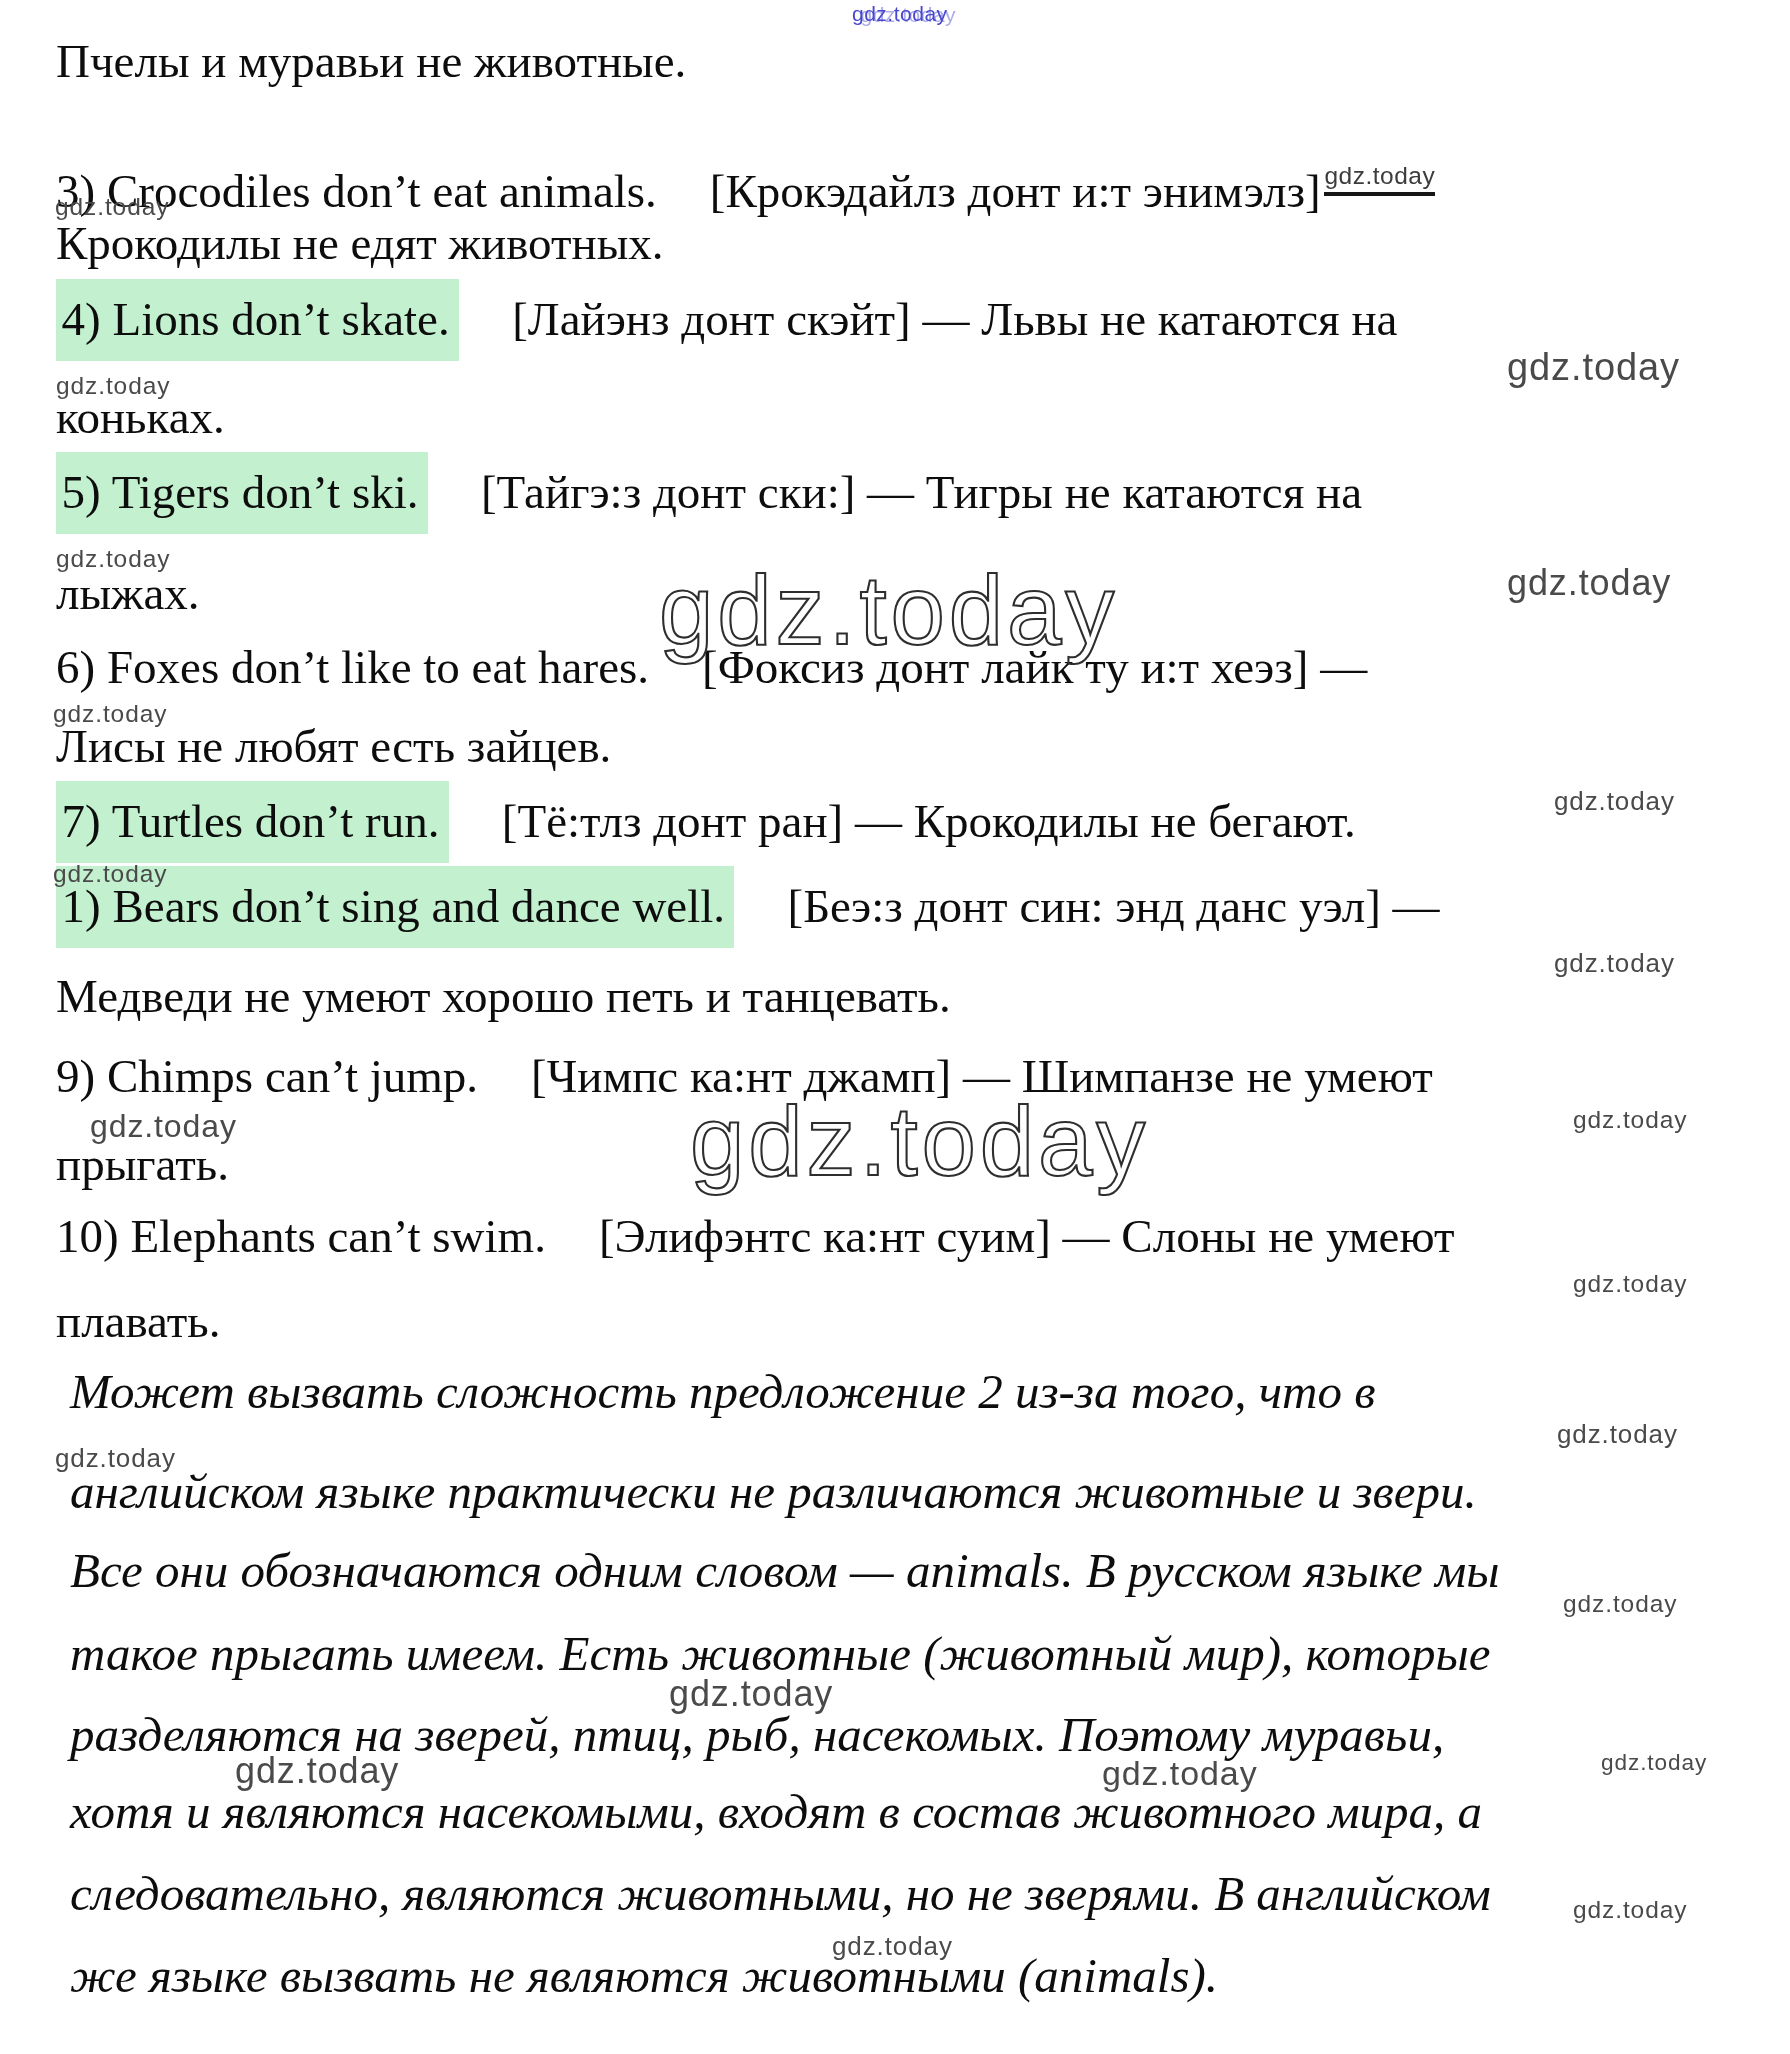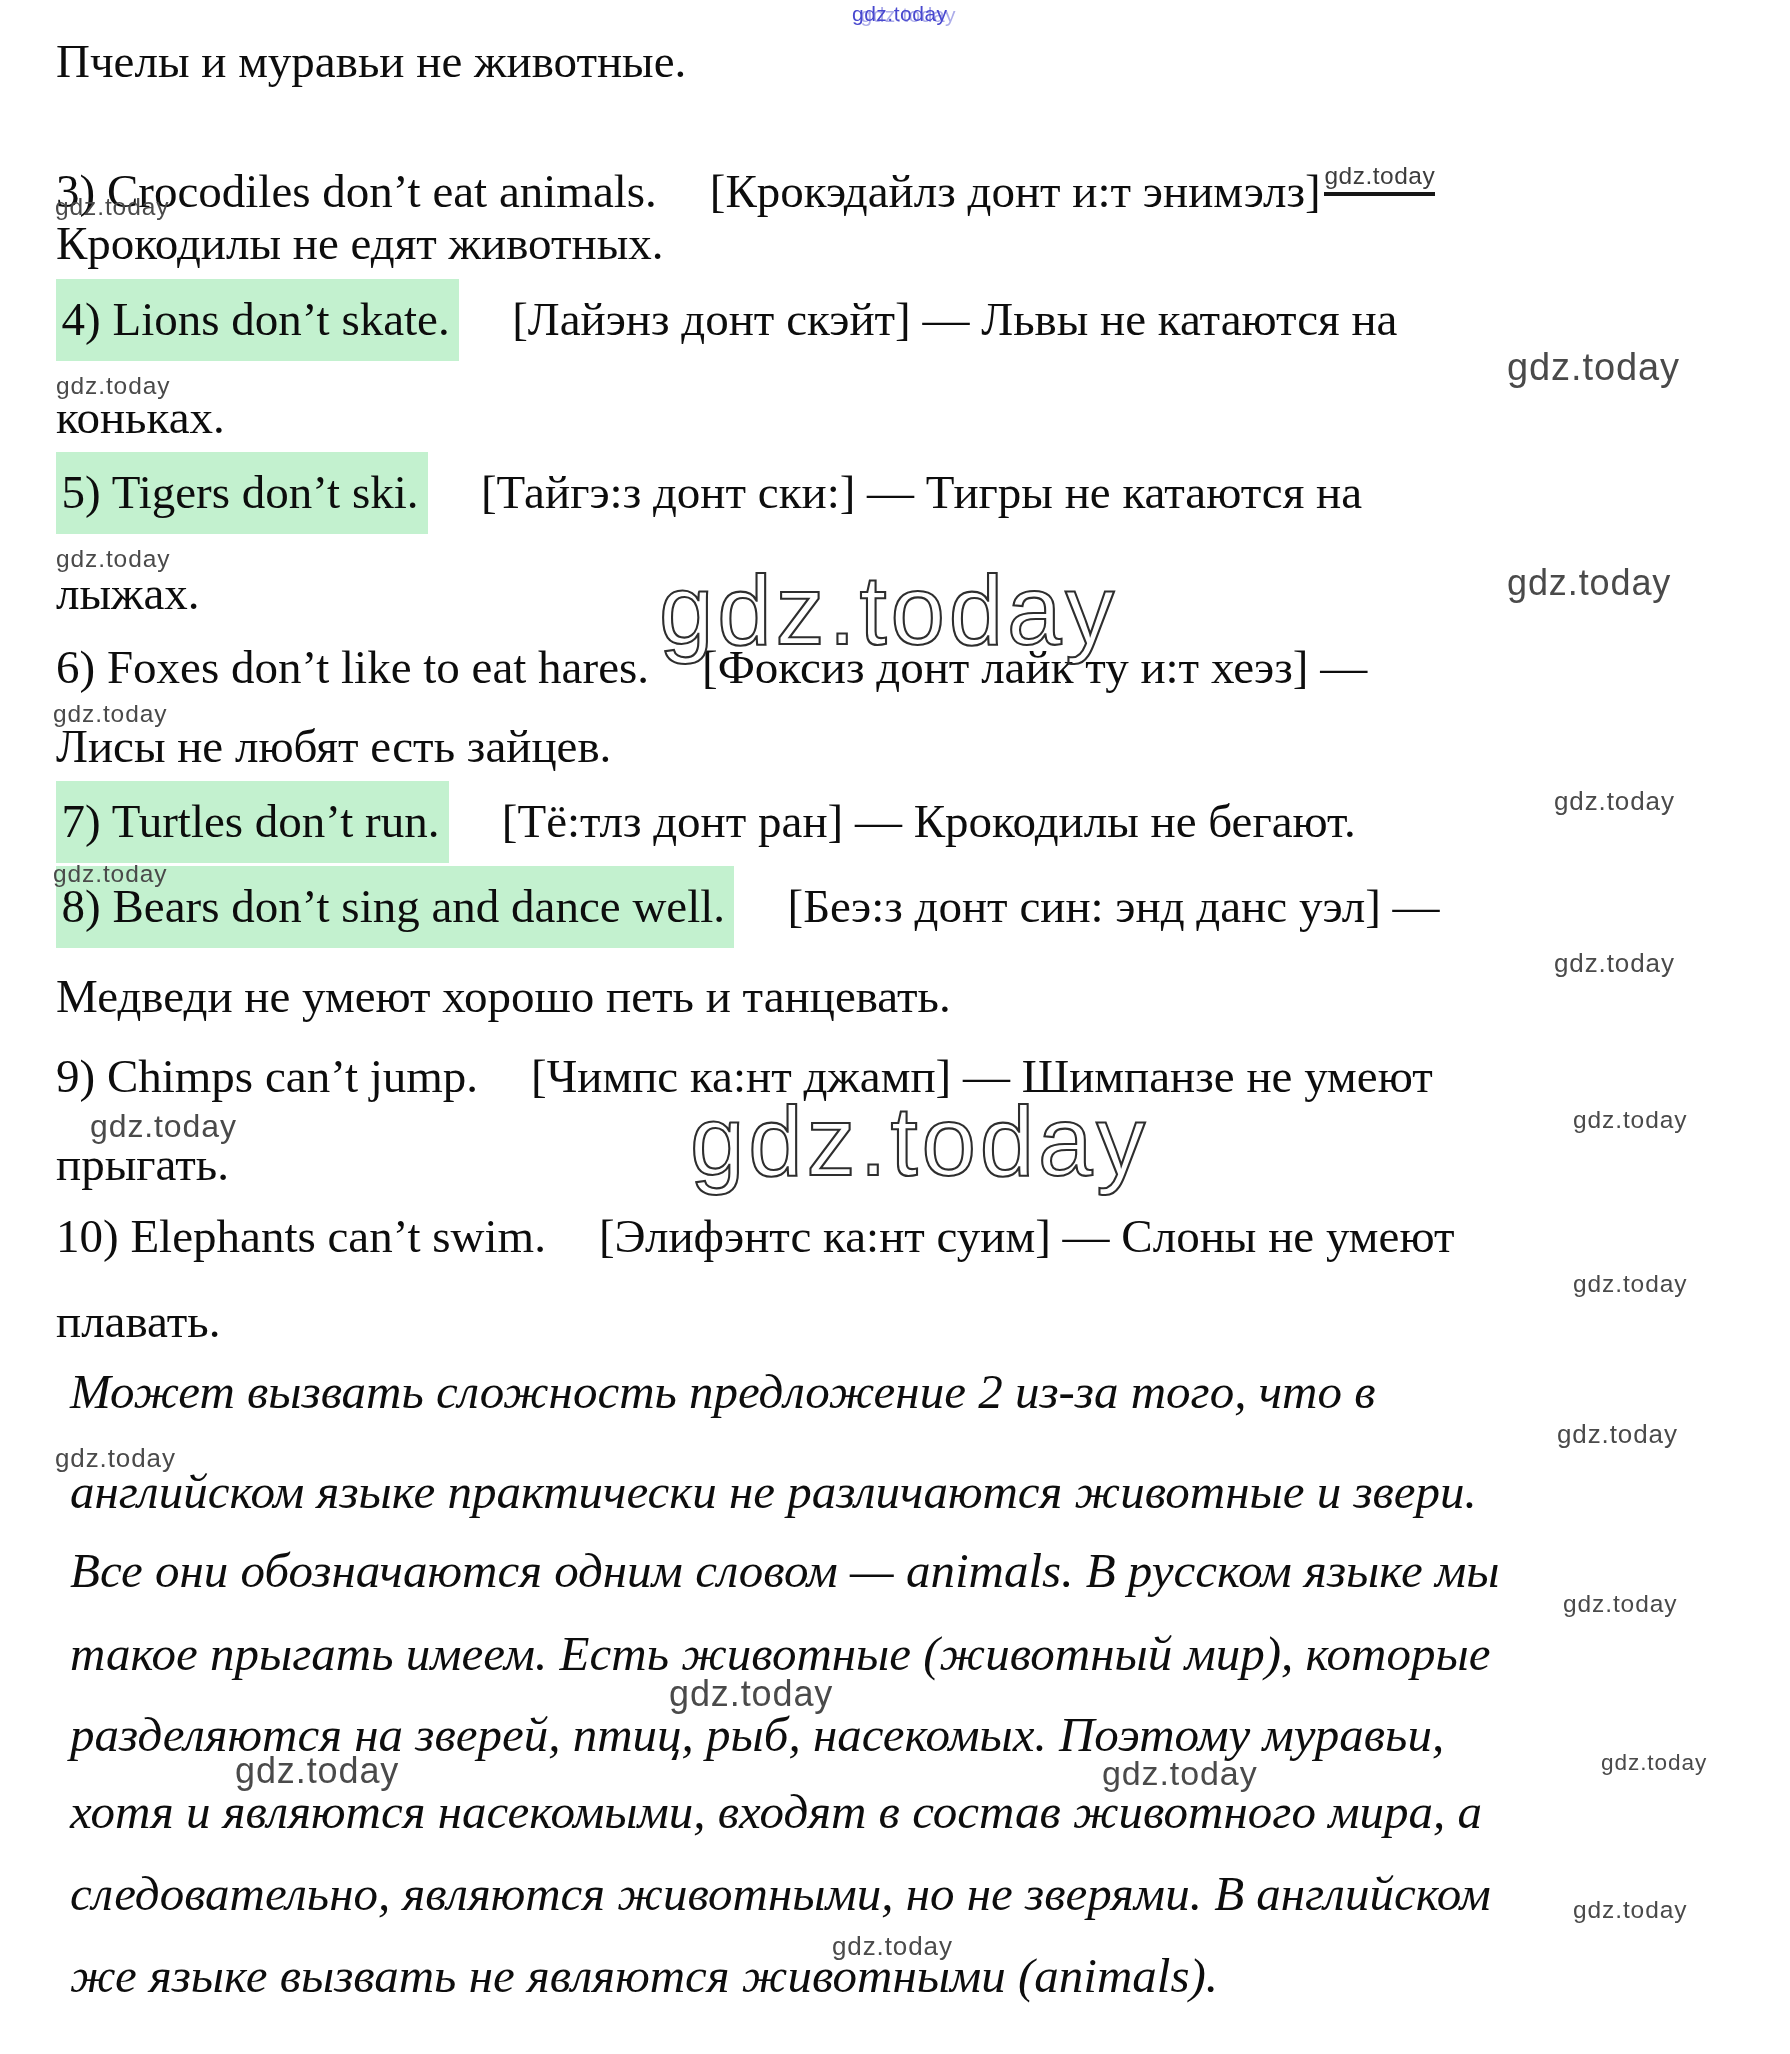--- a/index.html
+++ b/index.html
@@ -73,21 +73,21 @@
       <div class="line" style="left: 56px; top: 38px;"><span class="seg">Пчелы и муравьи не животные.</span></div>
       <div class="line" style="left: 56px; top: 136px; margin-top: 32px;"><span class="seg">3) Crocodiles don’t eat animals.</span><span class="seg gap">[Крокэдайлз донт и:т энимэлз]</span><span class="sup">gdz.today</span></div>
       <div class="line" style="left: 56px; top: 220px;"><span class="seg">Крокодилы не едят животных.</span></div>
       <div class="line" style="left: 56px; top: 296px;"><span class="seg hl">4) Lions don’t skate.</span><span class="seg gap">[Лайэнз донт скэйт] — Львы не катаются на</span></div>
       <div class="line" style="left: 56px; top: 394px;"><span class="seg">коньках.</span></div>
       <div class="line" style="left: 56px; top: 469px;"><span class="seg hl">5) Tigers don’t ski.</span><span class="seg gap">[Тайгэ:з донт ски:] — Тигры не катаются на</span></div>
       <div class="line" style="left: 56px; top: 570px;"><span class="seg">лыжах.</span></div>
       <div class="line" style="left: 56px; top: 644px;"><span class="seg">6) Foxes don’t like to eat hares.</span><span class="seg gap">[Фоксиз донт лайк ту и:т хеэз] —</span></div>
       <div class="line" style="left: 56px; top: 723px;"><span class="seg">Лисы не любят есть зайцев.</span></div>
       <div class="line" style="left: 56px; top: 798px;"><span class="seg hl">7) Turtles don’t run.</span><span class="seg gap">[Тё:тлз донт ран] — Крокодилы не бегают.</span></div>
-      <div class="line" style="left: 56px; top: 883px;"><span class="seg hl">8) Bears don’t sing and dance well.</span><span class="seg gap">[Беэ:з донт син: энд данс уэл] —</span></div>
+      <div class="line" style="left: 56px; top: 883px;"><span class="seg hl">1) Bears don’t sing and dance well.</span><span class="seg gap">[Беэ:з донт син: энд данс уэл] —</span></div>
       <div class="line" style="left: 56px; top: 973px;"><span class="seg">Медведи не умеют хорошо петь и танцевать.</span></div>
       <div class="line" style="left: 56px; top: 1053px;"><span class="seg">9) Chimps can’t jump.</span><span class="seg gap">[Чимпс ка:нт джамп] — Шимпанзе не умеют</span></div>
       <div class="line" style="left: 56px; top: 1141px;"><span class="seg">прыгать.</span></div>
       <div class="line" style="left: 56px; top: 1213px;"><span class="seg">10) Elephants can’t swim.</span><span class="seg gap">[Элифэнтс ка:нт суим] — Слоны не умеют</span></div>
       <div class="line" style="left: 56px; top: 1298px;"><span class="seg">плавать.</span></div>
       <div class="line italic" style="left: 56px; top: 1367px;"><span class="seg">Может вызвать сложность предложение 2 из-за того, что в</span></div>
       <div class="line italic" style="left: 56px; top: 1467px;"><span class="seg">английском языке практически не различаются животные и звери.</span></div>
       <div class="line italic" style="left: 56px; top: 1546px;"><span class="seg">Все они обозначаются одним словом — animals. В русском языке мы</span></div>
       <div class="line italic" style="left: 56px; top: 1629px;"><span class="seg">такое прыгать имеем. Есть животные (животный мир), которые</span></div>
       <div class="line italic" style="left: 56px; top: 1710px;"><span class="seg">разделяются на зверей, птиц, рыб, насекомых. Поэтому муравьи,</span></div>

